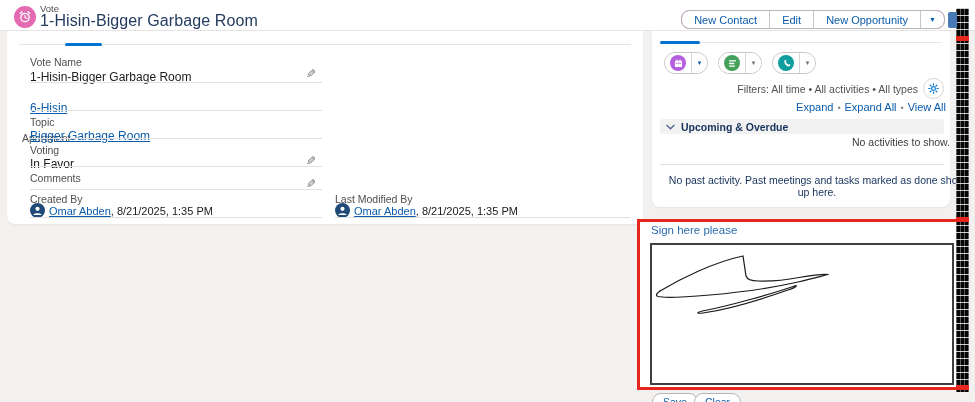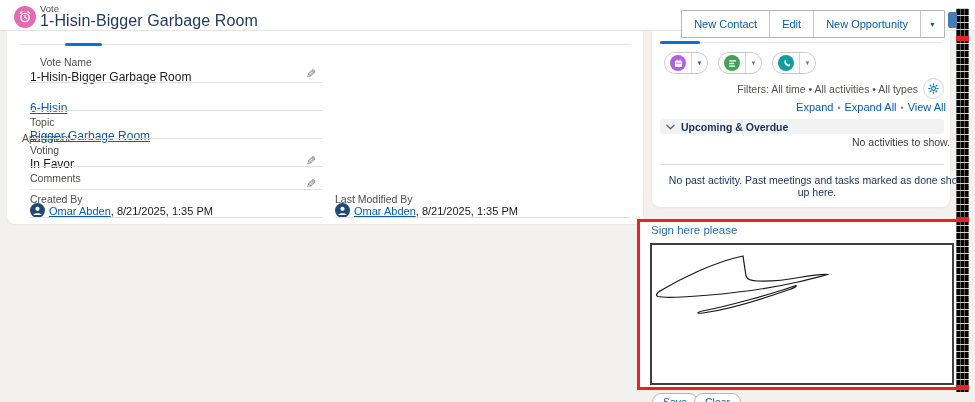--- a/index.html
+++ b/index.html
@@ -5,21 +5,21 @@
   * { margin:0; padding:0; box-sizing:border-box; }
   body { font-family:"Liberation Sans", sans-serif; background:#fff; }
   .page { position:relative; width:975px; height:402px; background:#f2f1f0; overflow:hidden; }
 
   
   .topbar { position:absolute; left:0; top:0; width:975px; height:31px; background:#fff; border-bottom:1px solid #e6e4e2; z-index:2; }
   .obj-icon { position:absolute; left:14px; top:6px; width:22px; height:22px; border-radius:50%; background:#e26bb2; display:flex; align-items:center; justify-content:center; }
   .obj-label { position:absolute; left:40px; top:3px; font-size:9.5px; color:#514f4d; }
   .record-title { position:absolute; left:40px; top:12px; font-size:16px; color:#243b5e; letter-spacing:.1px; }
 
-  .action-group { position:absolute; right:30px; top:10px; height:28px; display:flex; border:1px solid #b8b6b4; border-radius:1px; background:#a21caf; overflow:hidden; }
+  .action-group { position:absolute; right:30px; top:10px; height:19px; display:flex; border:1px solid #b8b6b4; border-radius:8px; background:#a21caf; overflow:hidden; }
   .action-btn { padding:0 12px; font-size:11px; color:#0b5cab; background:#fff; border:none; border-right:1px solid #c9c7c5; height:100%; display:flex; align-items:center; cursor:pointer; white-space:nowrap; }
   .action-btn:last-child { border-right:none; }
   .action-caret { padding:0 8px; font-size:7px; color:#0b5cab; display:flex; align-items:center; background:#fff; border:none; }
 
   
   .card { position:absolute; background:#fff; box-shadow:0 1px 2px rgba(0,0,0,.05); }
   .left-card  { left:7px;  top:31px; width:636px; height:193px; border-radius:0 0 8px 8px; }
   .right-card { left:652px; top:31px; width:298px; height:176px; border-radius:0 0 8px 8px; }
   .tabline { position:absolute; left:12px; right:12px; height:1px; background:#e8e6e4; }
   .tab-indicator { position:absolute; height:3px; border-radius:2px; background:#0273d3; top:-1px; }
@@ -98,21 +98,21 @@
           <span>▼</span>
         </button>
     </div>
   </div>
 
   <div class="card left-card">
     <div class="tabline" style="top:13px;">
       <div class="tab-indicator" style="left:46px; width:37px;"></div>
     </div>
 
-    <div class="fld-label" style="left:33px; top:25px;">Vote Name</div>
+    <div class="fld-label" style="left:23px; top:25px;">Vote Name</div>
     <div class="fld-value" style="left:23px; top:39px;">1-Hisin-Bigger Garbage Room</div>
     <div class="pencil" style="left:299px; top:37px;">✎</div>
     <div class="fld-line" style="left:23px; top:51px; width:292px;"></div>
 
     <div class="fld-label" style="left:15px; top:57px;margin-top:44px;">Apartment</div>
     <div class="fld-link" style="left:23px; top:70px;">6-Hisin</div>
     <div class="fld-line" style="left:23px; top:79px; width:292px;"></div>
 
     <div class="fld-label" style="left:23px; top:85px;">Topic</div>
     <div class="fld-link" style="left:23px; top:98px;">Bigger Garbage Room</div>

